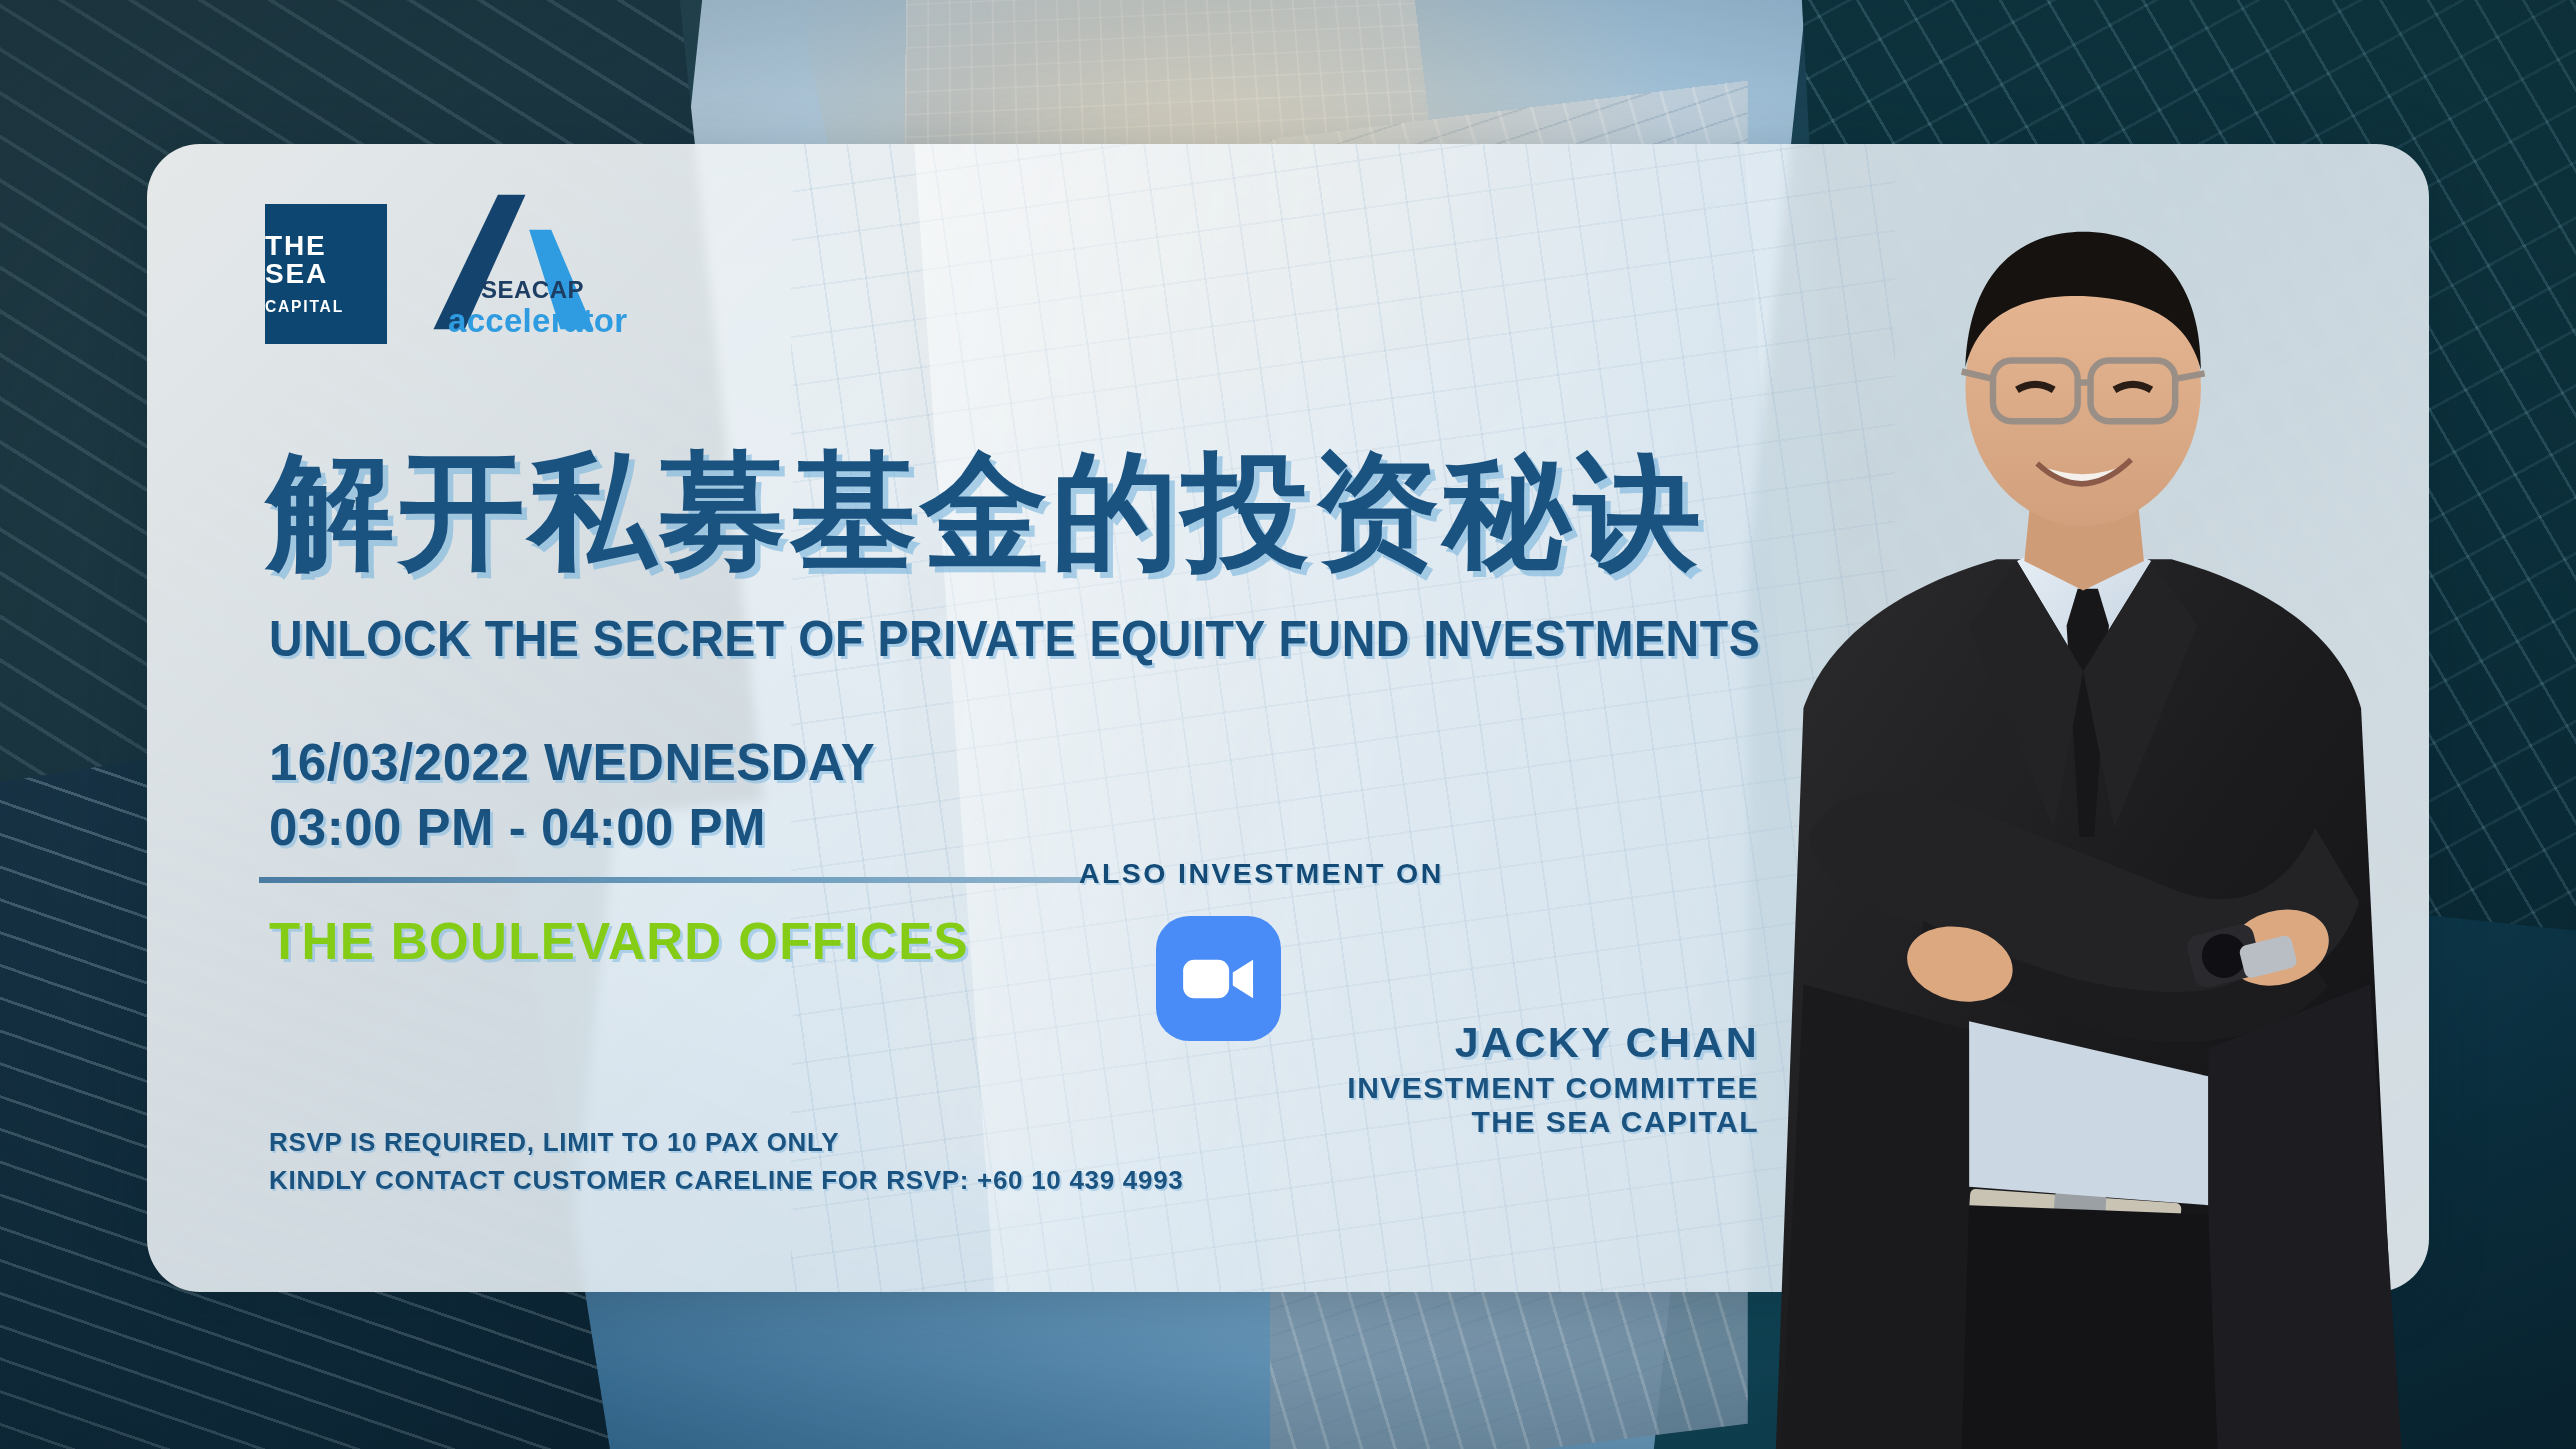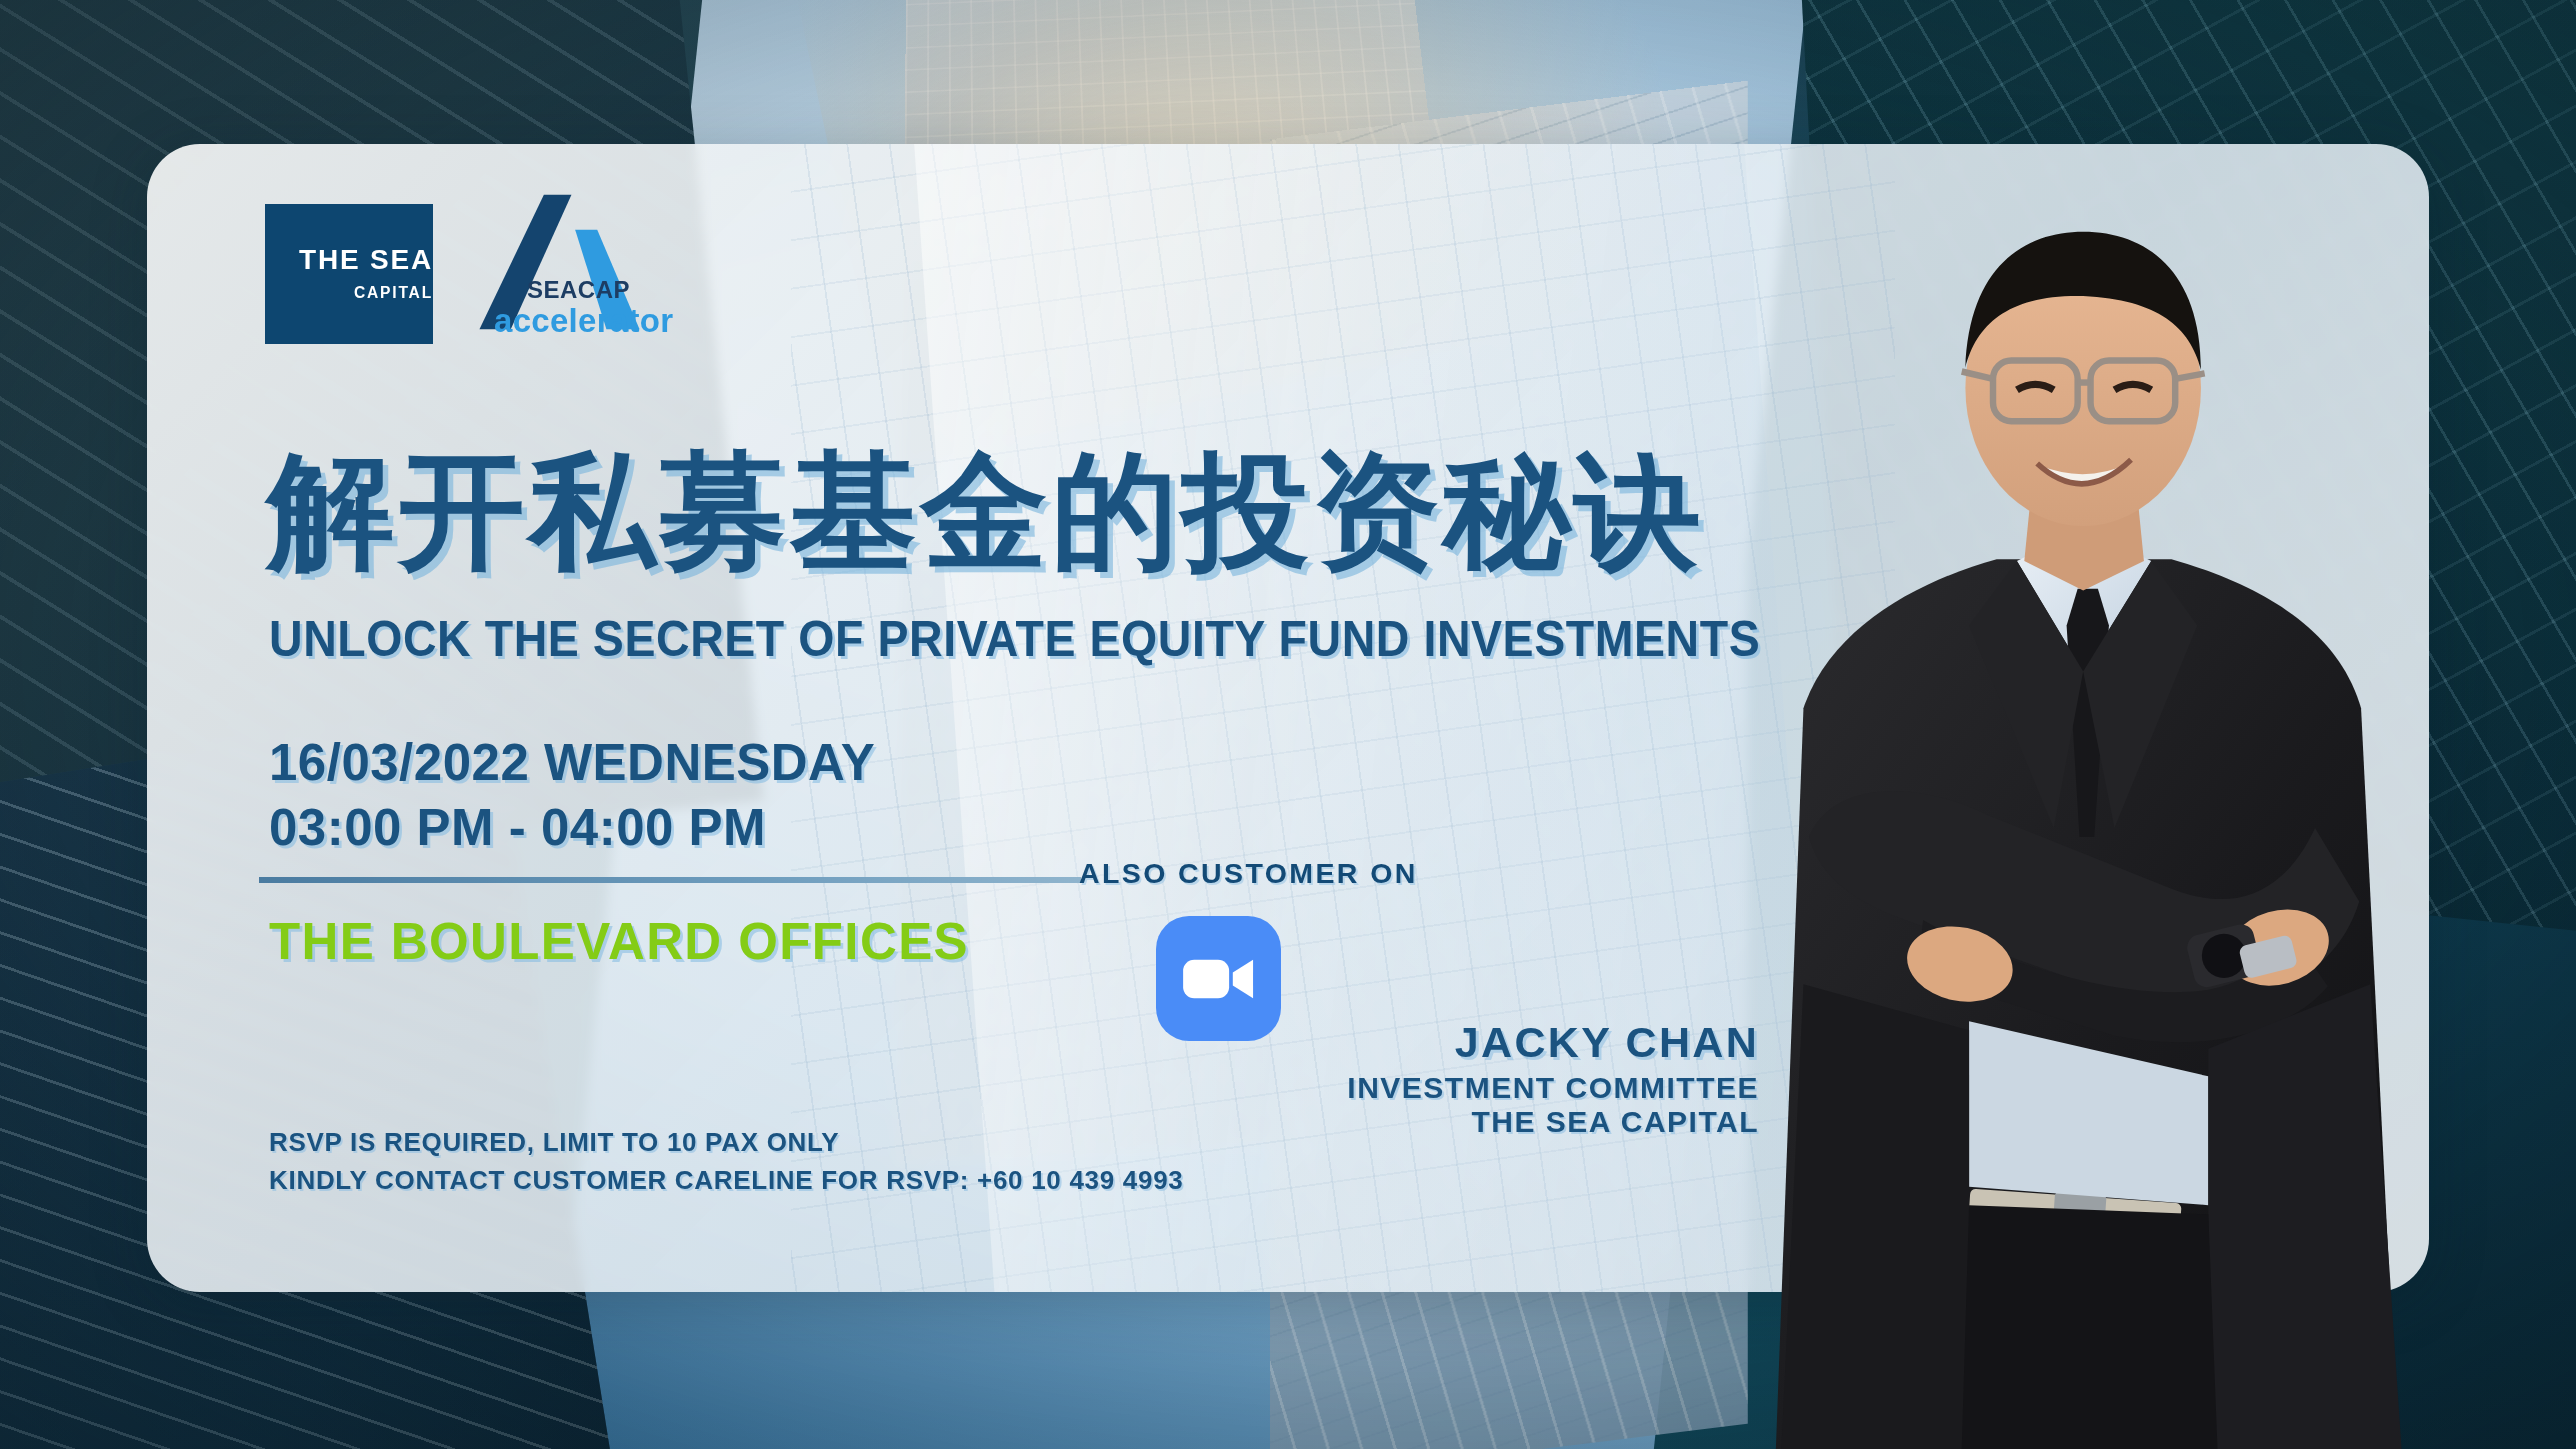--- a/index.html
+++ b/index.html
@@ -115,24 +115,24 @@
     left: 644px; top: -147px; width: 1104px; height: 1564px;
     background:
       repeating-linear-gradient(82deg, rgba(150,180,205,.22) 0 1.8px, rgba(255,255,255,0) 1.8px 42px),
       repeating-linear-gradient(172deg, rgba(150,180,205,.16) 0 1.8px, rgba(255,255,255,0) 1.8px 48px);
     pointer-events: none;
   }
 
   
   .logo-row { position: absolute; left: 265px; top: 204px; display: flex; align-items: flex-end; gap: 39px; }
   .logo-sea {
-    width: 168px; height: 140px;
+    width: 122px; height: 140px;
     background: #0d4670;
     display: flex; flex-direction: column;
-    align-items: flex-end; justify-content: center;
+    align-items: flex-start; justify-content: center;
     color: #ffffff;
   }
   .logo-sea-main { font-size: 28px; font-weight: 700; letter-spacing: 1.8px; line-height: 1; }
   .logo-sea-sub  { font-size: 15.6px; font-weight: 700; letter-spacing: 1.8px; margin-top: 10px; }
 
   .logo-seacap { position: relative; width: 175px; height: 138px; }
   .logo-seacap svg { position: absolute; left: 0; top: -13px; }
   .logo-seacap .sc-word {
     position: absolute; left: 55px; top: 70px;
     font-size: 24px; font-weight: 700; letter-spacing: 0.5px; color: #1d3d63;
@@ -270,21 +270,21 @@
     <div>16/03/2022  WEDNESDAY</div>
     <div>03:00 PM - 04:00 PM</div>
   </div>
 
   <div class="divider"></div>
 
   <div class="venue">
     <div>THE BOULEVARD OFFICES</div>
   </div>
 
-  <div class="also-on">ALSO CUSTOMER ON</div>
+  <div class="also-on">ALSO INVESTMENT ON</div>
   <div class="zoom-icon">
     <svg width="72" height="46" viewBox="0 0 78 50">
       <rect x="0" y="4" width="50" height="42" rx="12" fill="#ffffff"></rect>
       <path d="M54 18 L76 4 L76 46 L54 32 Z" fill="#ffffff"></path>
     </svg>
   </div>
 
   <div class="person">
     <svg width="773" height="1256" viewBox="0 0 840 1365">
       <defs>

